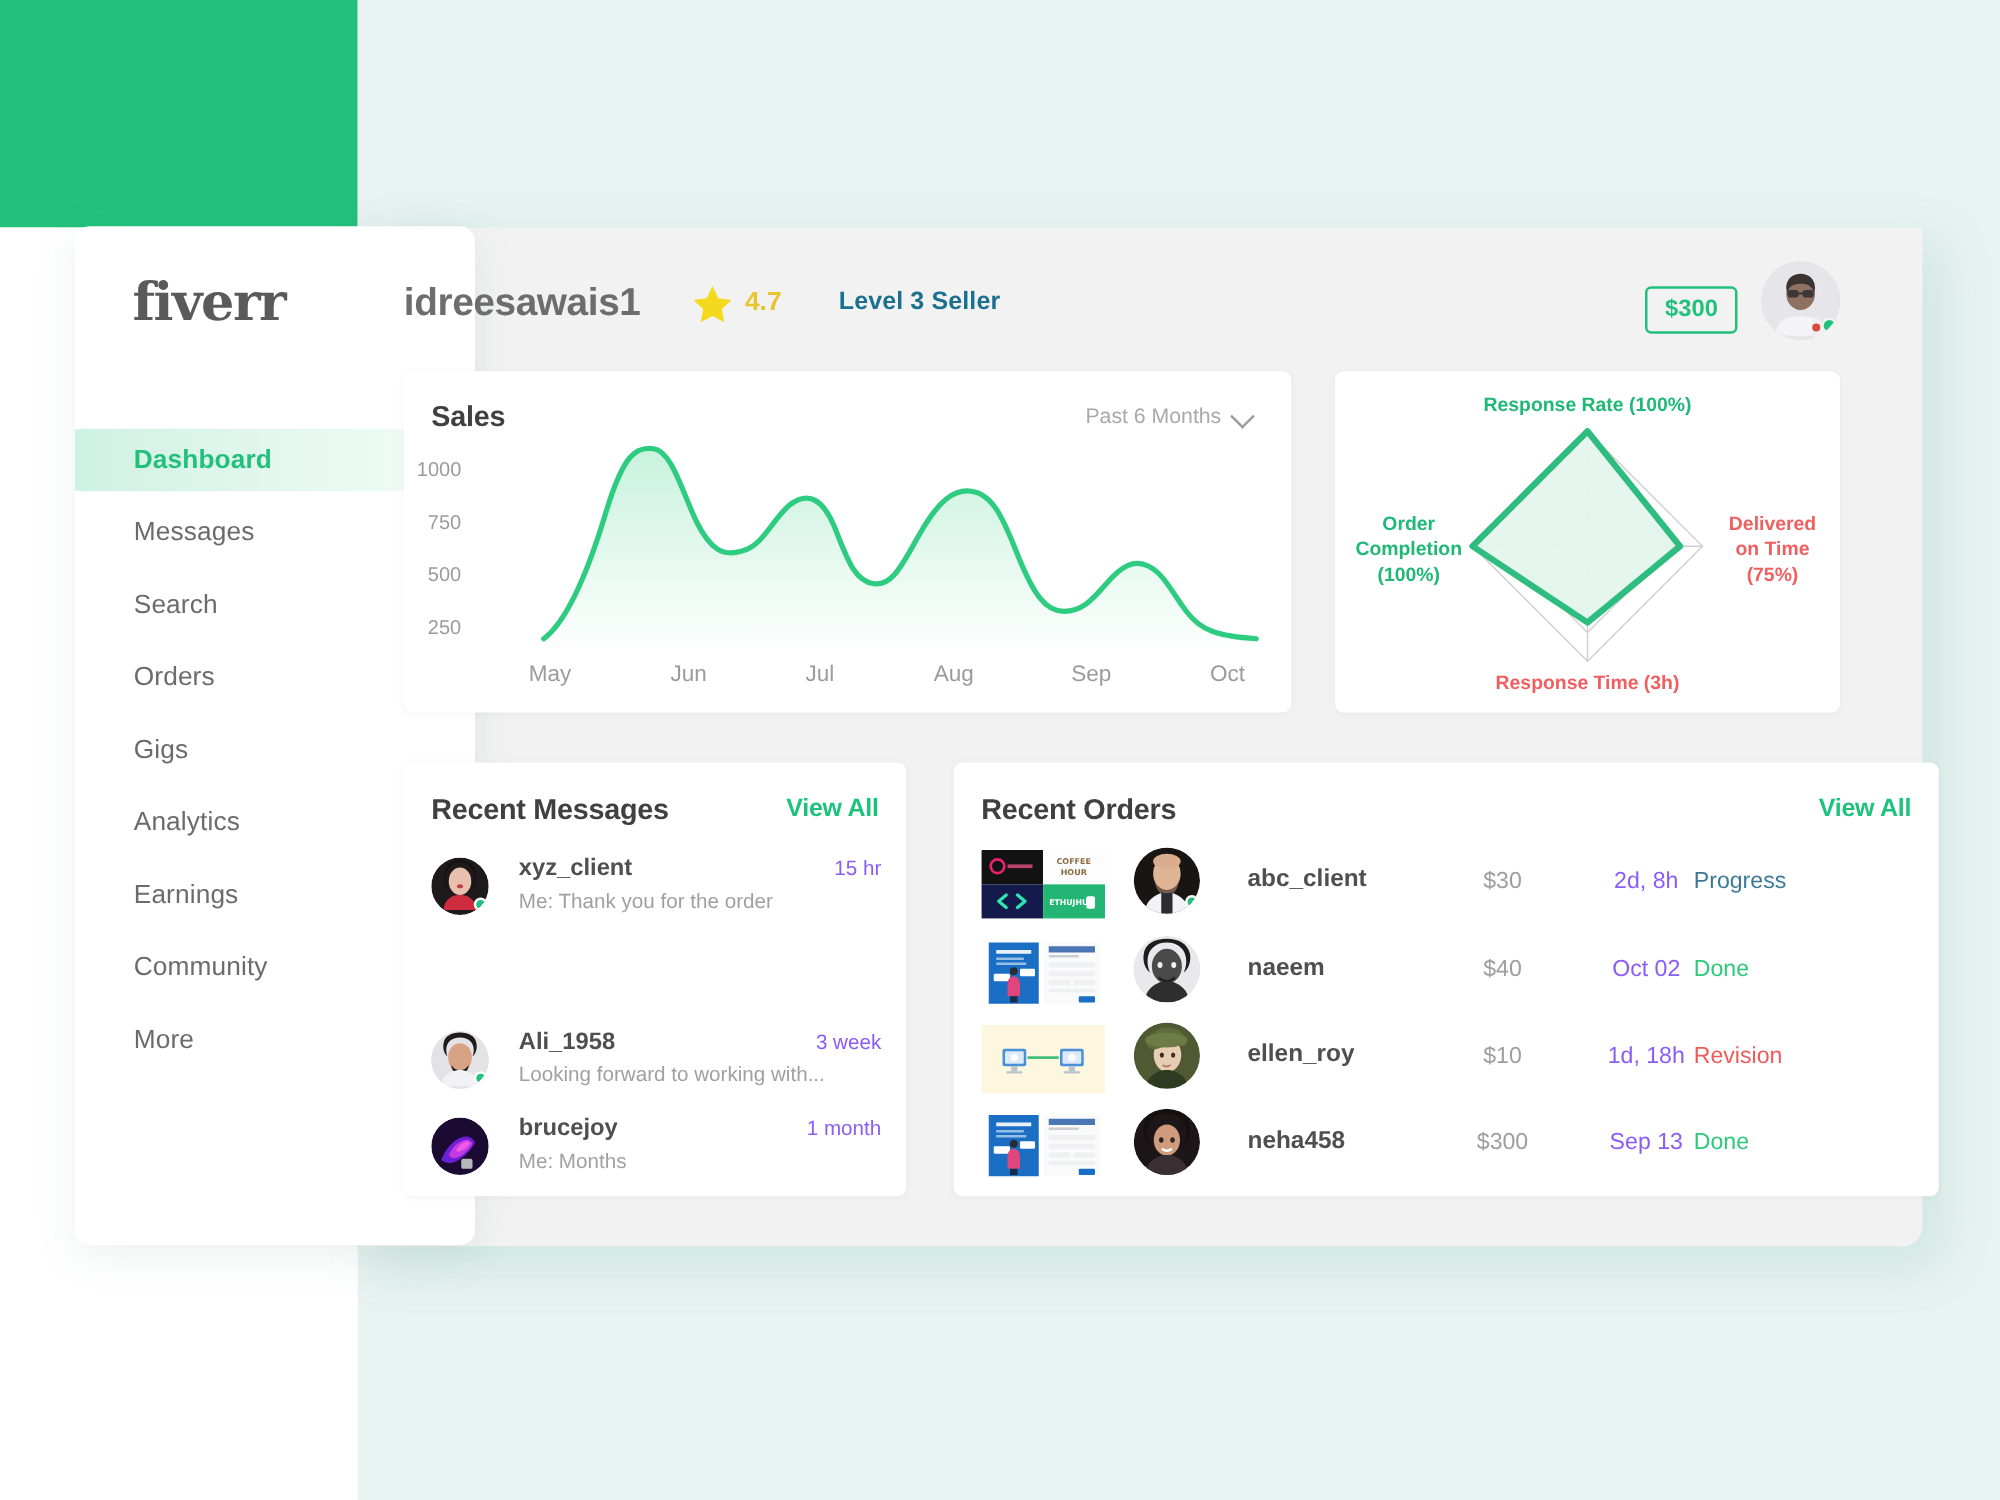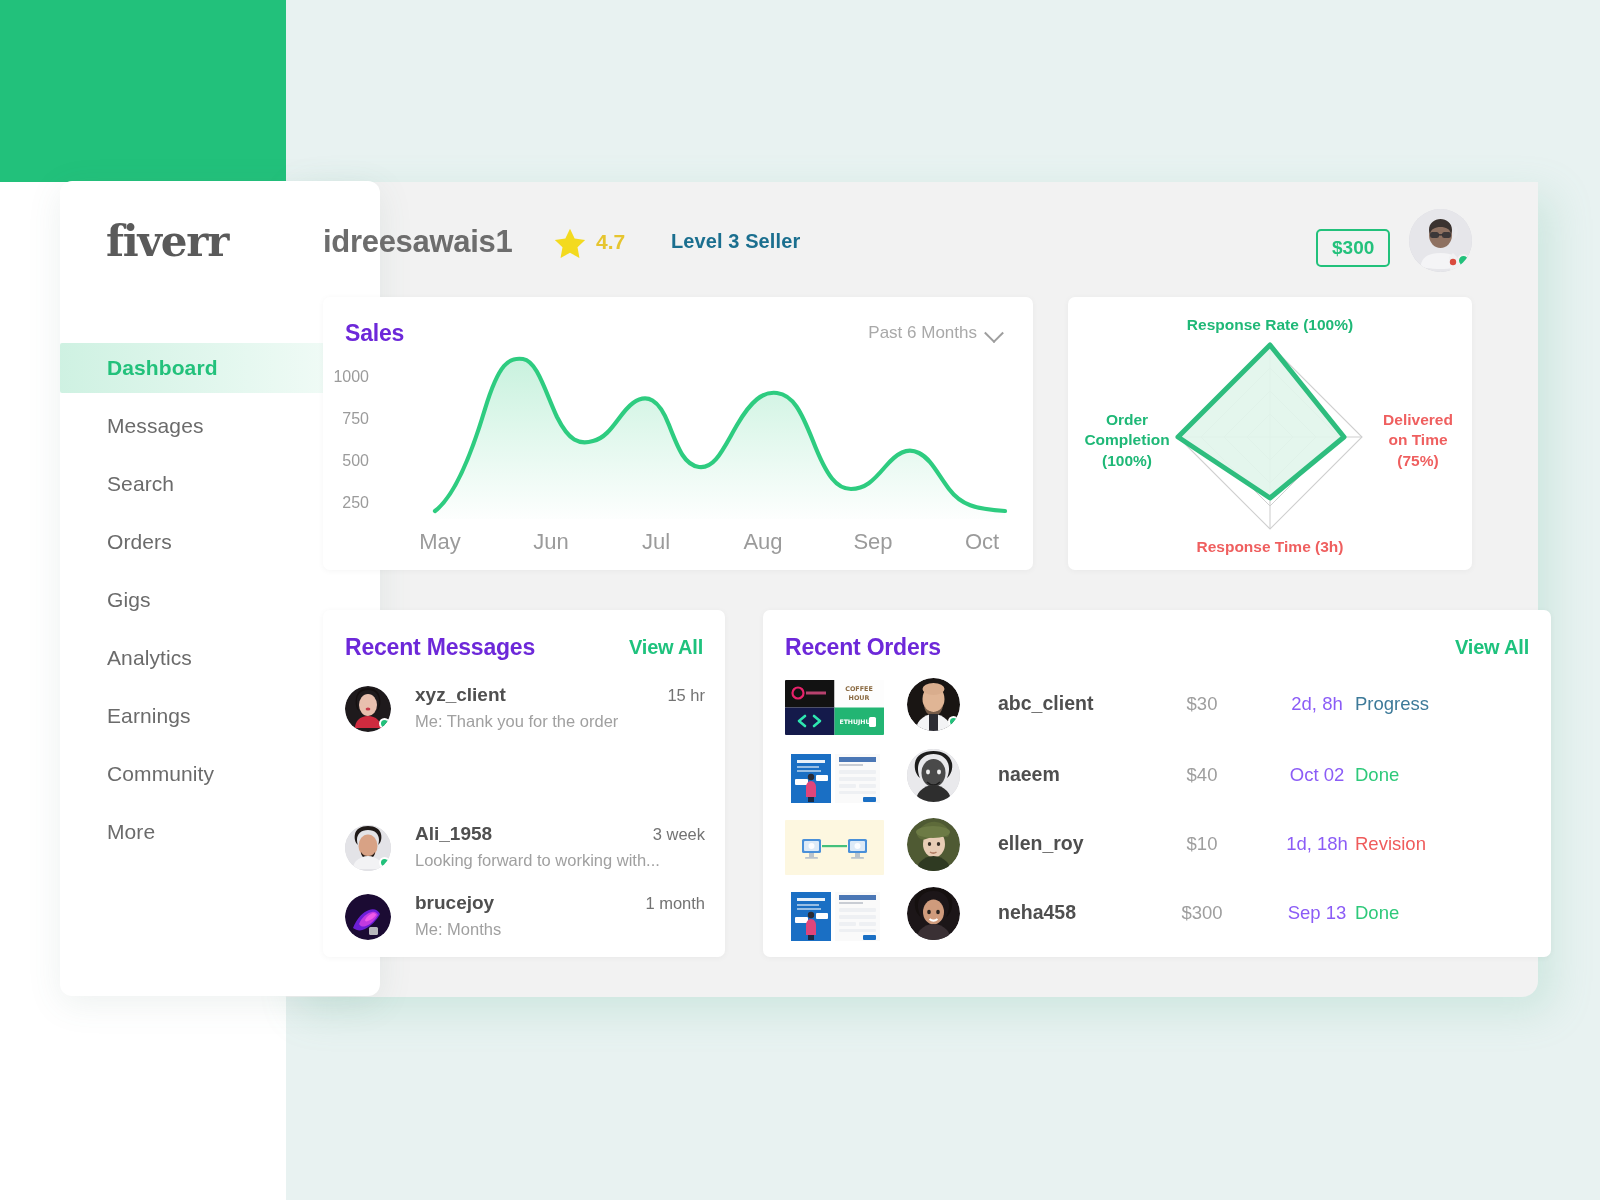--- a/index.html
+++ b/index.html
@@ -96,52 +96,52 @@
 
   
   .card { position: absolute; background: #ffffff; border-radius: 7px; z-index: 6;
           box-shadow: 0 1px 6px rgba(0,0,0,0.045); }
   #card-sales  { left: 323px;  top: 297px; width: 710px;  height: 273px; }
   #card-radar  { left: 1068px; top: 297px; width: 404px;  height: 273px; }
   #card-msgs   { left: 323px;  top: 610px; width: 402px;  height: 347px; }
   #card-orders { left: 763px;  top: 610px; width: 788px;  height: 347px; }
 
   .card-title {
-    position: absolute; font-size: 23px; font-weight: 700; color: #6d28d9; letter-spacing: -.2px;
+    position: absolute; font-size: 23px; font-weight: 700; color: #404040; letter-spacing: -.2px;
   }
   .view-all {
     position: absolute; font-size: 20px; font-weight: 700; color: #1ec27d; letter-spacing: -.2px;
   }
   .range-sel {
     position: absolute; right: 32px; top: 26px;
     font-size: 17px; color: #a9a9a9; display: flex; align-items: flex-end; gap: 10px;
   }
   .chev { display: inline-block; width: 14px; height: 14px; border-right: 2.5px solid #9e9e9e;
           border-bottom: 2.5px solid #9e9e9e; transform: rotate(45deg) translate(-2px,-2px); }
 
   .ytick { position: absolute; font-size: 16px; color: #9b9b9b; text-align: right; width: 42px; }
-  .xtick { position: absolute; font-size: 22px; color: #9b9b9b; text-align: center; width: 70px; }
+  .xtick { position: absolute; font-size: 18px; color: #9b9b9b; text-align: center; width: 70px; }
 
   .radar-lbl { position: absolute; font-size: 15.5px; font-weight: 700; line-height: 1.32; text-align: center; }
   .radar-green { color: #1fb877; }
   .radar-red { color: #ef5f5f; }
 
   
   .msg-row { position: absolute; left: 22px; width: 360px; height: 66px; }
   .msg-av {
     position: absolute; left: 0; top: 4px; width: 46px; height: 46px; border-radius: 50%;
     overflow: hidden; background: #d9d9dd;
   }
   .msg-av .dot {
     position: absolute; right: 1px; bottom: 3px; width: 11px; height: 11px;
     border-radius: 50%; background: #22c17b; border: 2px solid #fff;
   }
   .msg-name { position: absolute; left: 70px; top: 2px; font-size: 19px; font-weight: 700; color: #4f4f4f; }
   .msg-prev { position: absolute; left: 70px; top: 30px; font-size: 16.5px; color: #a0a0a0; }
-  .msg-time { position: absolute; right: 0; top: 4px; font-size: 16.5px; color: #737373; text-align: right; }
+  .msg-time { position: absolute; right: 0; top: 4px; font-size: 16.5px; color: #8b5cf6; text-align: right; }
 
   
   .ord-row { position: absolute; left: 22px; width: 665px; height: 69px; }
   .ord-thumb { position: absolute; left: 0; top: 2px; width: 99px; height: 55px; overflow: hidden;
                background: #fff; border-radius: 1px; }
   .ord-av {
     position: absolute; left: 122px; top: 0; width: 53px; height: 53px; border-radius: 50%;
     overflow: hidden; background: #d6d6da;
   }
   .ord-av .dot {

